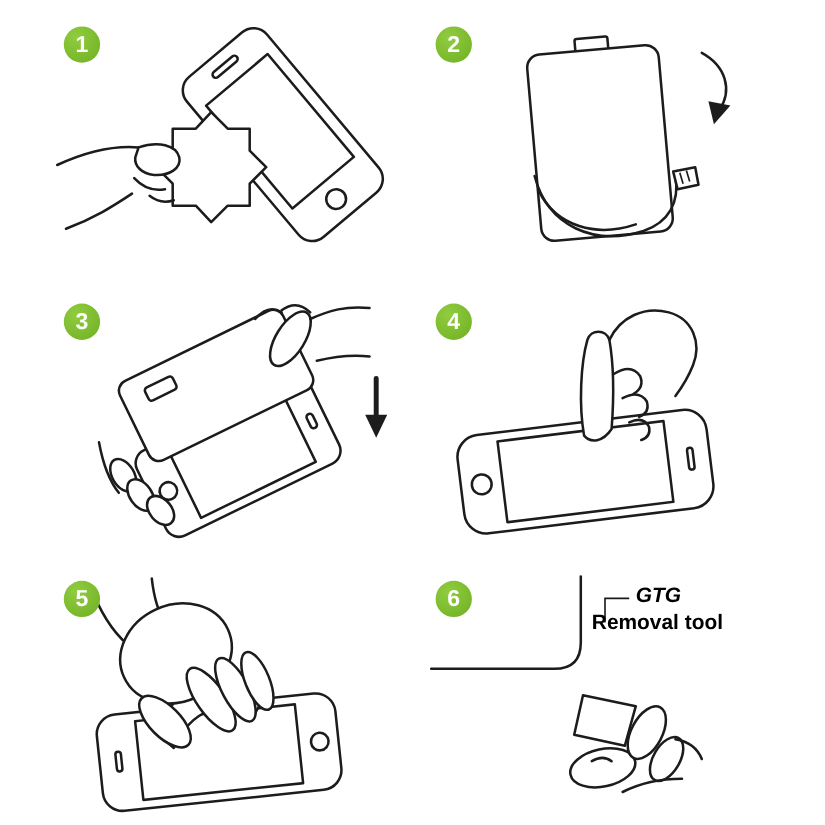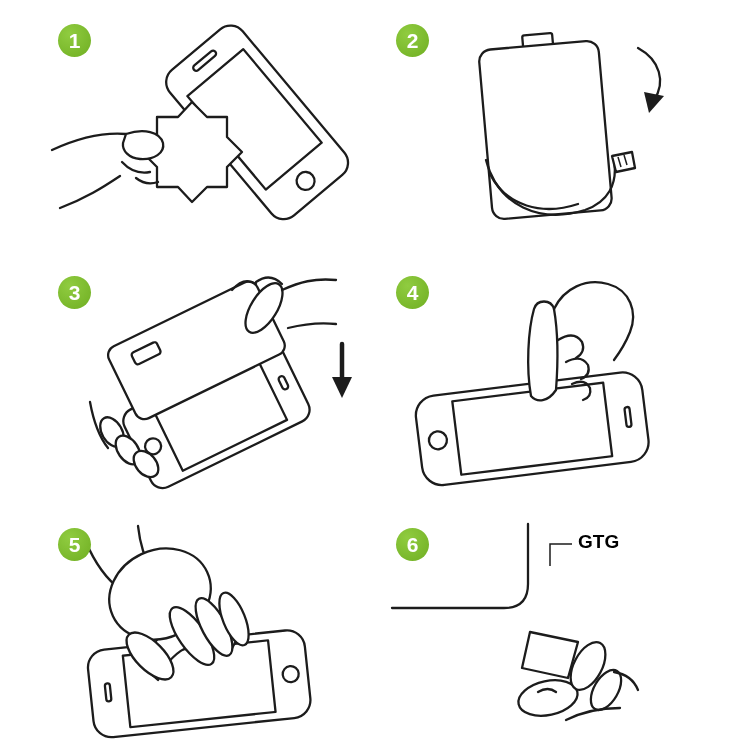--- a/index.html
+++ b/index.html
@@ -19,21 +19,21 @@
     color:#ffffff; font-weight:bold; font-size:21px;
     display:flex; align-items:center; justify-content:center; z-index:2;
   }
   .art { position:absolute; left:0; top:0; width:330px; height:240px; }
   .ln   { fill:none;    stroke:#1c1c1c; stroke-width:2.3; stroke-linecap:round; stroke-linejoin:round; }
   .wh   { fill:#ffffff; stroke:#1c1c1c; stroke-width:2.3; stroke-linecap:round; stroke-linejoin:round; }
   .blk  { fill:#1c1c1c; stroke:none; }
   .thin { fill:none;    stroke:#1c1c1c; stroke-width:1.5; }
   .gtg-label { position:absolute; left:158px; top:16px; width:160px; color:#000;
                font-size:19px; font-weight:bold; line-height:1.3; z-index:2; }
-  .gtg-line1 { padding-left:40px; }
+  .gtg-line1 { padding-left:40px;font-style:italic; }
 </style>
 </head>
 <body>
 
 <div class="poster">
 
   <div class="panel" id="panel-1">
     <div class="badge">
       <span>1</span>
     </div>
@@ -156,20 +156,21 @@
       </g>
     </svg>
   </div>
 
   <div class="panel" id="panel-6">
     <div class="badge">
       <span>6</span>
     </div>
     <div class="gtg-label">
       <div class="gtg-line1">GTG</div>
+      <div class="gtg-line2">Removal tool</div>
     </div>
     <svg class="art" viewBox="0 0 330 240">
       <path class="ln" d="M148,10 L148,70 Q148,94 124,94 L12,94"></path>
       <polyline class="thin" points="192,30 170,30 170,52"></polyline>
       <polygon class="wh" points="150,118 198,128 188,164 142,154"></polygon>
       <g>
         <ellipse class="wh" cx="168" cy="184" rx="30" ry="17" transform="rotate(-12 168 184)"></ellipse>
         <ellipse class="wh" cx="208" cy="152" rx="14" ry="26" transform="rotate(28 208 152)"></ellipse>
         <ellipse class="wh" cx="226" cy="176" rx="12" ry="22" transform="rotate(30 226 176)"></ellipse>
         <path class="ln" d="M158,178 q10,-6 18,0"></path>

